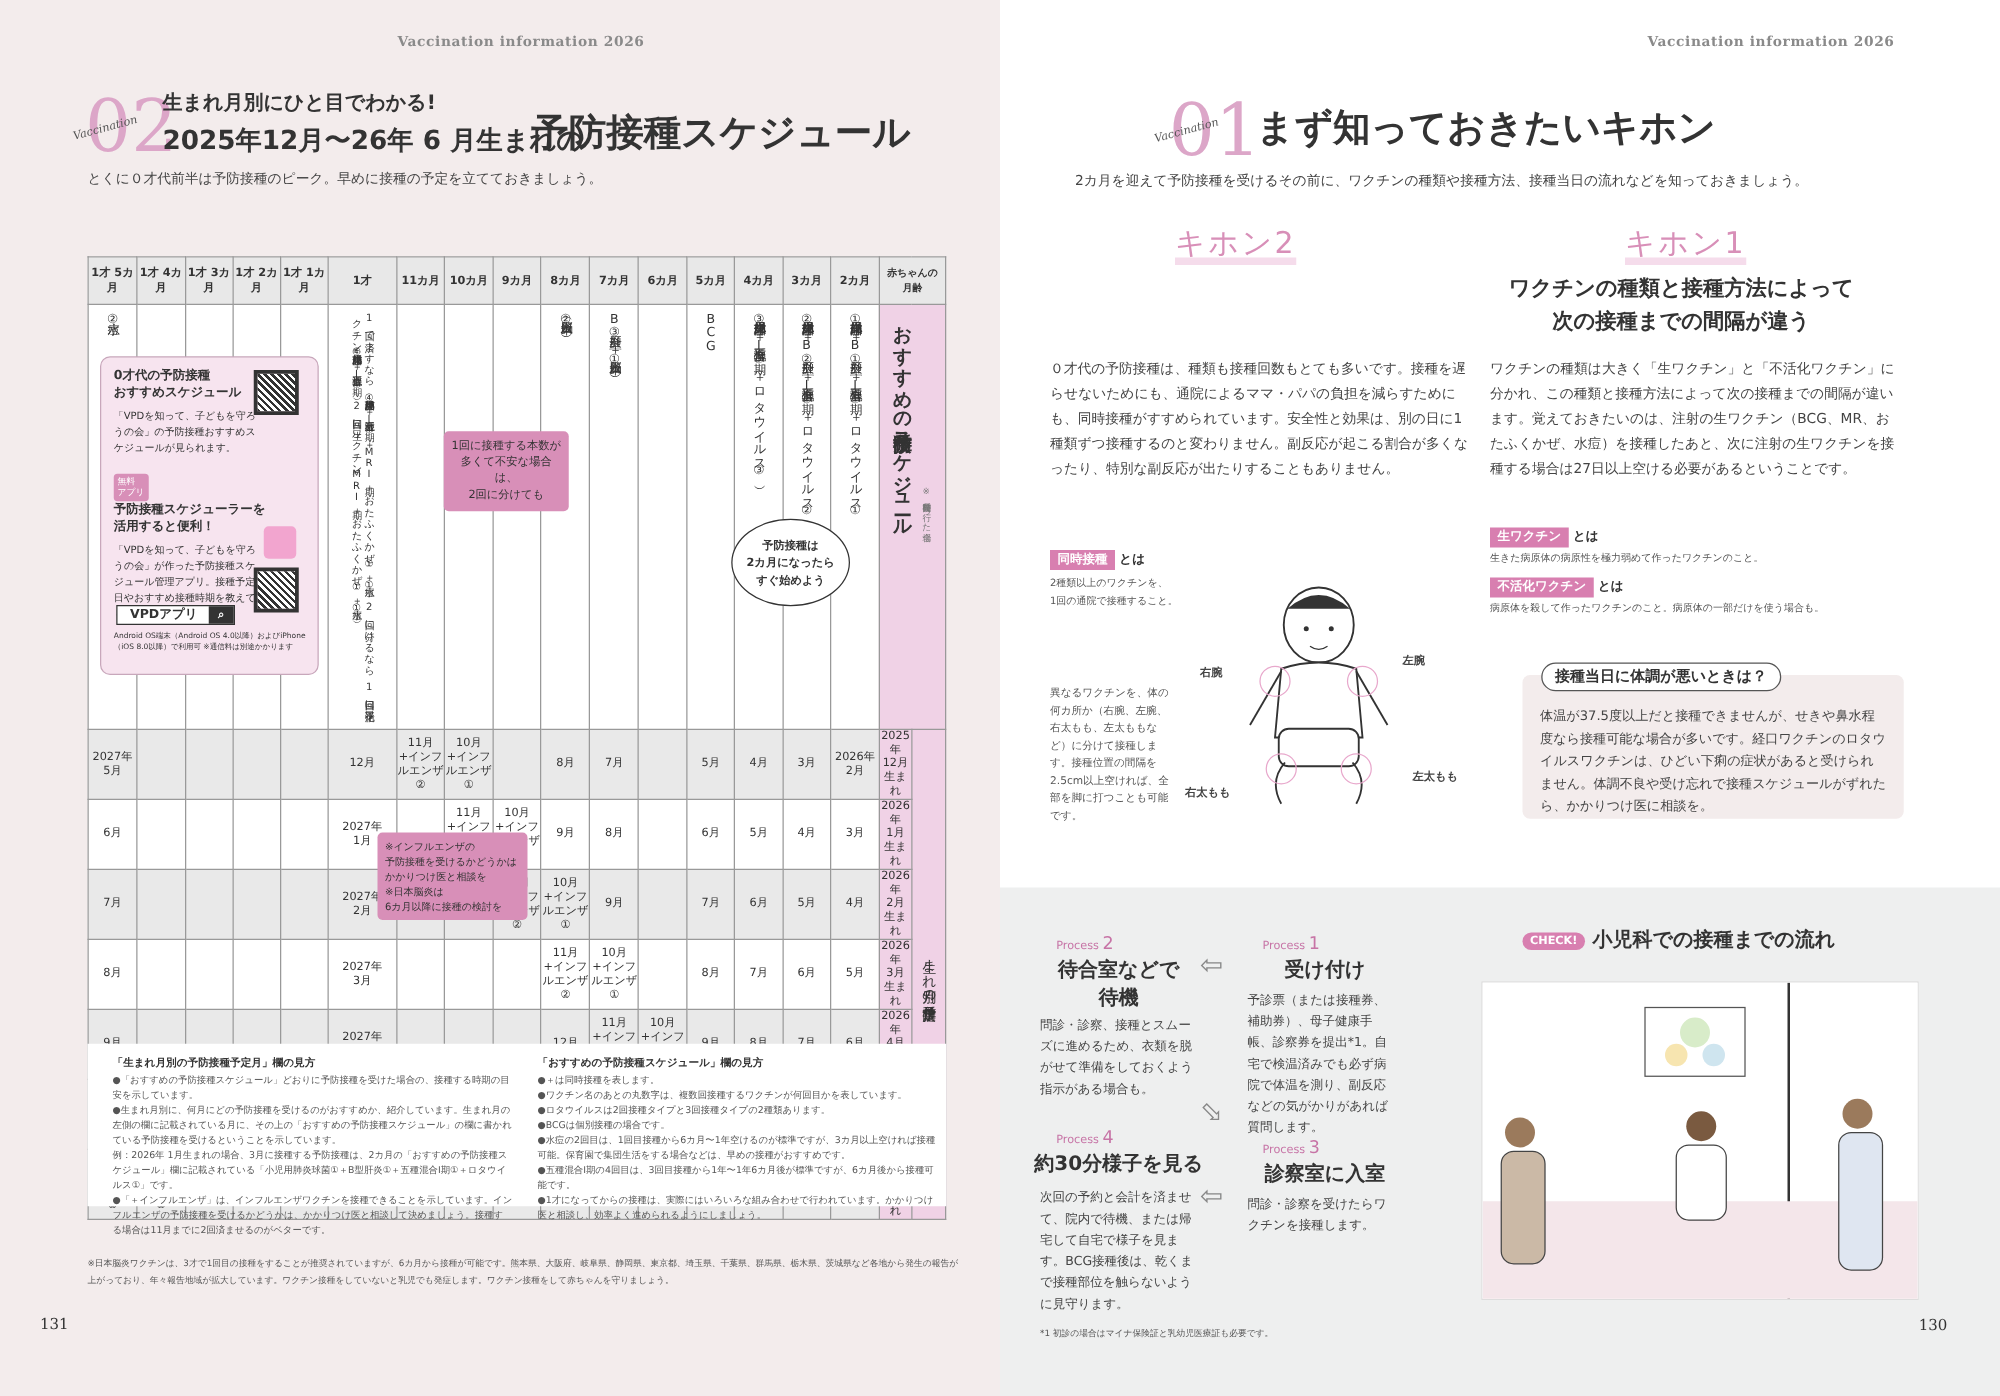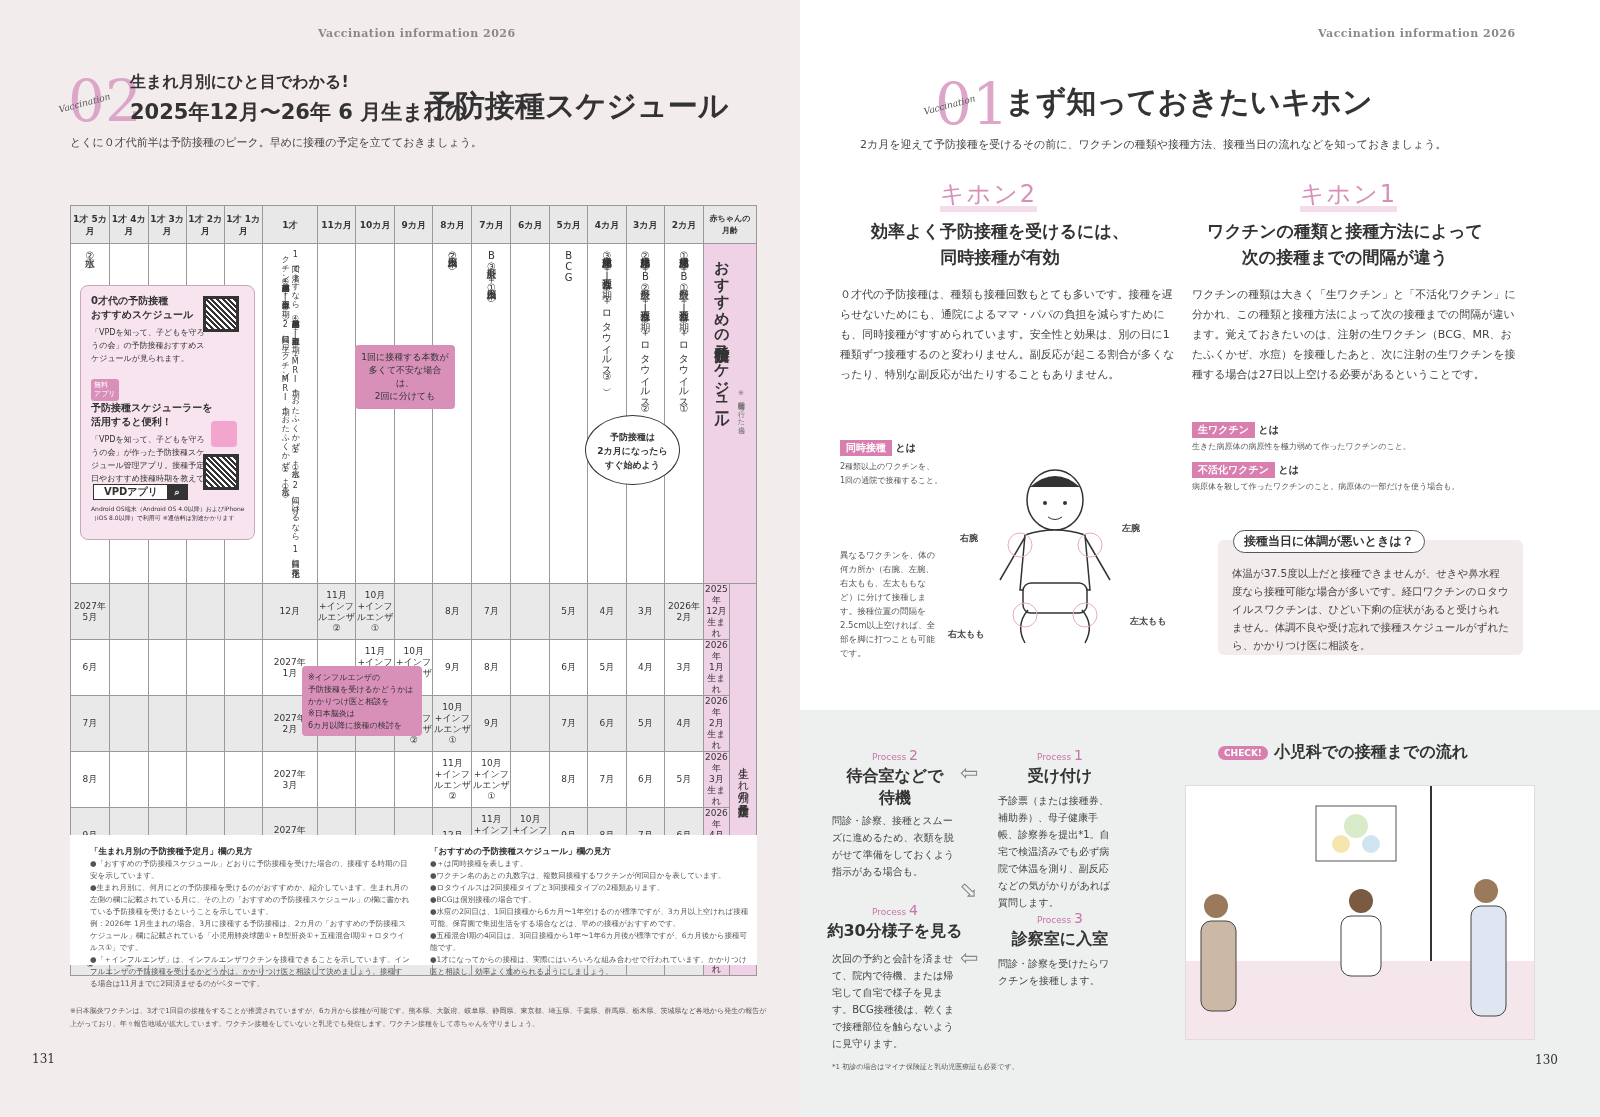--- a/index.html
+++ b/index.html
@@ -42,21 +42,21 @@
 .kihon-label{position:absolute;font-size:24px;color:#d88fb8;font-weight:normal;letter-spacing:2px;border-bottom:6px solid #f5dceb;line-height:24px}
 .kihon-head{position:absolute;font-size:17px;font-weight:bold;line-height:26px;text-align:center;color:#333}
 .kihon-body{position:absolute;font-size:11px;line-height:20px;color:#444}
 .term{display:inline-block;background:#d87fb0;color:#fff;font-size:10px;padding:1px 6px;line-height:14px}
 .term-line{position:absolute;font-size:10px;font-weight:bold}
 .term-desc{position:absolute;font-size:8px;line-height:14px;color:#555}
 .bodylabel{position:absolute;font-size:9px;font-weight:bold;color:#444}
 .badbox{position:absolute;left:1218px;top:540px;width:305px;height:115px;background:#f3ecec;border-radius:6px;padding:24px 14px 8px;font-size:10.5px;line-height:18px;color:#444}
 .badtitle{position:absolute;left:1233px;top:522px;background:#fff;border:1px solid #555;border-radius:12px;padding:2px 10px;font-size:12px;font-weight:bold;color:#333}
 .flow{position:absolute;left:800px;top:710px;width:800px;height:407px;background:#eeefef}
-.proc-tag{position:absolute;font-size:9px;color:#c774a6;text-align:center}
+.proc-tag{position:absolute;font-size:9px;color:#c774a6;}
 .proc-tag b{font-size:14px;font-weight:normal}
 .proc-title{position:absolute;font-size:16px;font-weight:bold;text-align:center;color:#333;line-height:22px}
 .proc-body{position:absolute;font-size:10px;line-height:17px;color:#444}
 .arrow{position:absolute;font-size:22px;color:#888}
 .check{position:absolute;left:1218px;top:742px;font-size:16px;font-weight:bold;color:#333}
 .check .pill{display:inline-block;background:#d87fb0;color:#fff;font-size:9px;border-radius:9px;padding:2px 6px;margin-right:6px;vertical-align:middle}
 .illus{position:absolute;left:1185px;top:785px;width:350px;height:255px;background:#fff;border:1px solid #ddd;overflow:hidden}
 </style>
 </head>
 <body>
@@ -346,22 +346,20 @@
 </div>
 
 <div class="page-right">
   <div class="running-head" style="left:518px">Vaccination information 2026</div>
   <div class="bignum" style="left:135px;top:75px">01</div>
   <div class="vacc" style="left:123px;top:100px">Vaccination</div>
   <div class="title-b" style="left:205px;top:82px;font-size:30px">まず知っておきたいキホン</div>
   <div class="intro" style="left:60px;top:135px">2カ月を迎えて予防接種を受けるその前に、ワクチンの種類や接種方法、接種当日の流れなどを知っておきましょう。</div>
 
   <div class="kihon-label" style="left:140px;top:182px">キホン2</div>
-  <div class="kihon-head" style="left:40px;top:218px;width:320px;white-space:pre-line">効率よく予防接種を受けるには、
-同時接種が有効</div>
   <div class="kihon-body" style="left:40px;top:285px;width:335px">０才代の予防接種は、種類も接種回数もとても多いです。接種を遅らせないためにも、通院によるママ・パパの負担を減らすためにも、同時接種がすすめられています。安全性と効果は、別の日に1種類ずつ接種するのと変わりません。副反応が起こる割合が多くなったり、特別な副反応が出たりすることもありません。</div>
 
   <div class="kihon-label" style="left:500px;top:182px">キホン1</div>
   <div class="kihon-head" style="left:380px;top:218px;width:330px;white-space:pre-line">ワクチンの種類と接種方法によって
 次の接種までの間隔が違う</div>
   <div class="kihon-body" style="left:392px;top:285px;width:330px">ワクチンの種類は大きく「生ワクチン」と「不活化ワクチン」に分かれ、この種類と接種方法によって次の接種までの間隔が違います。覚えておきたいのは、注射の生ワクチン（BCG、MR、おたふくかぜ、水痘）を接種したあと、次に注射の生ワクチンを接種する場合は27日以上空ける必要があるということです。</div>
 
   <div class="term-line" style="left:40px;top:440px"><span class="term">同時接種</span> <span>とは</span></div>
   <div class="term-desc" style="left:40px;top:460px;white-space:pre-line">2種類以上のワクチンを、
 1回の通院で接種すること。</div>

